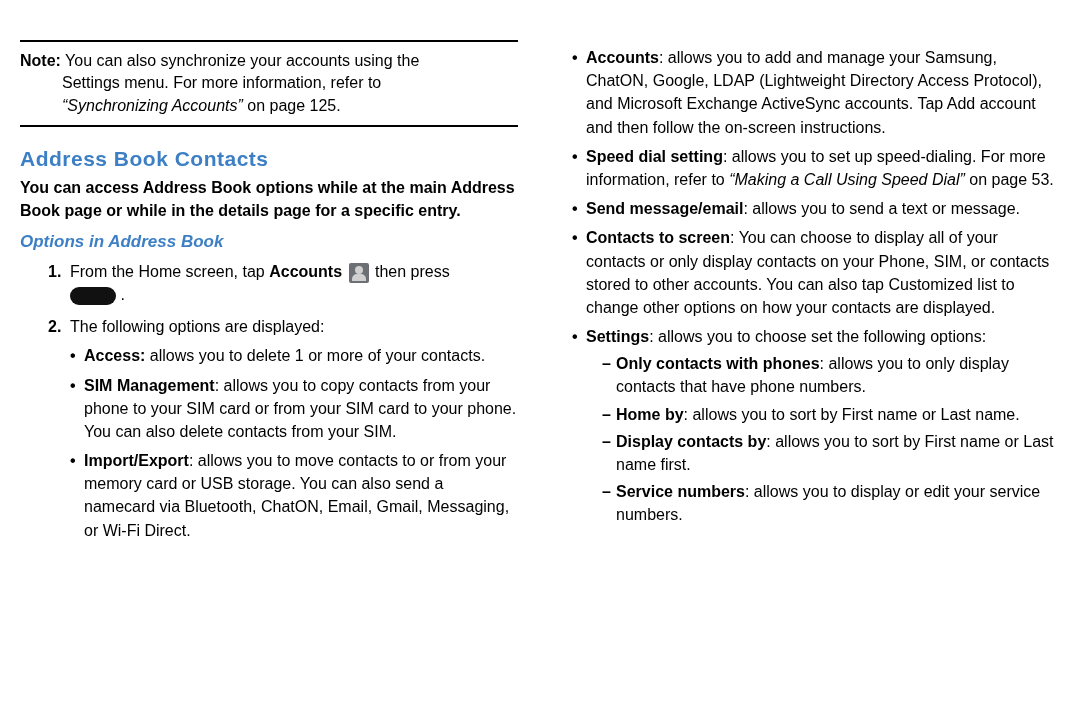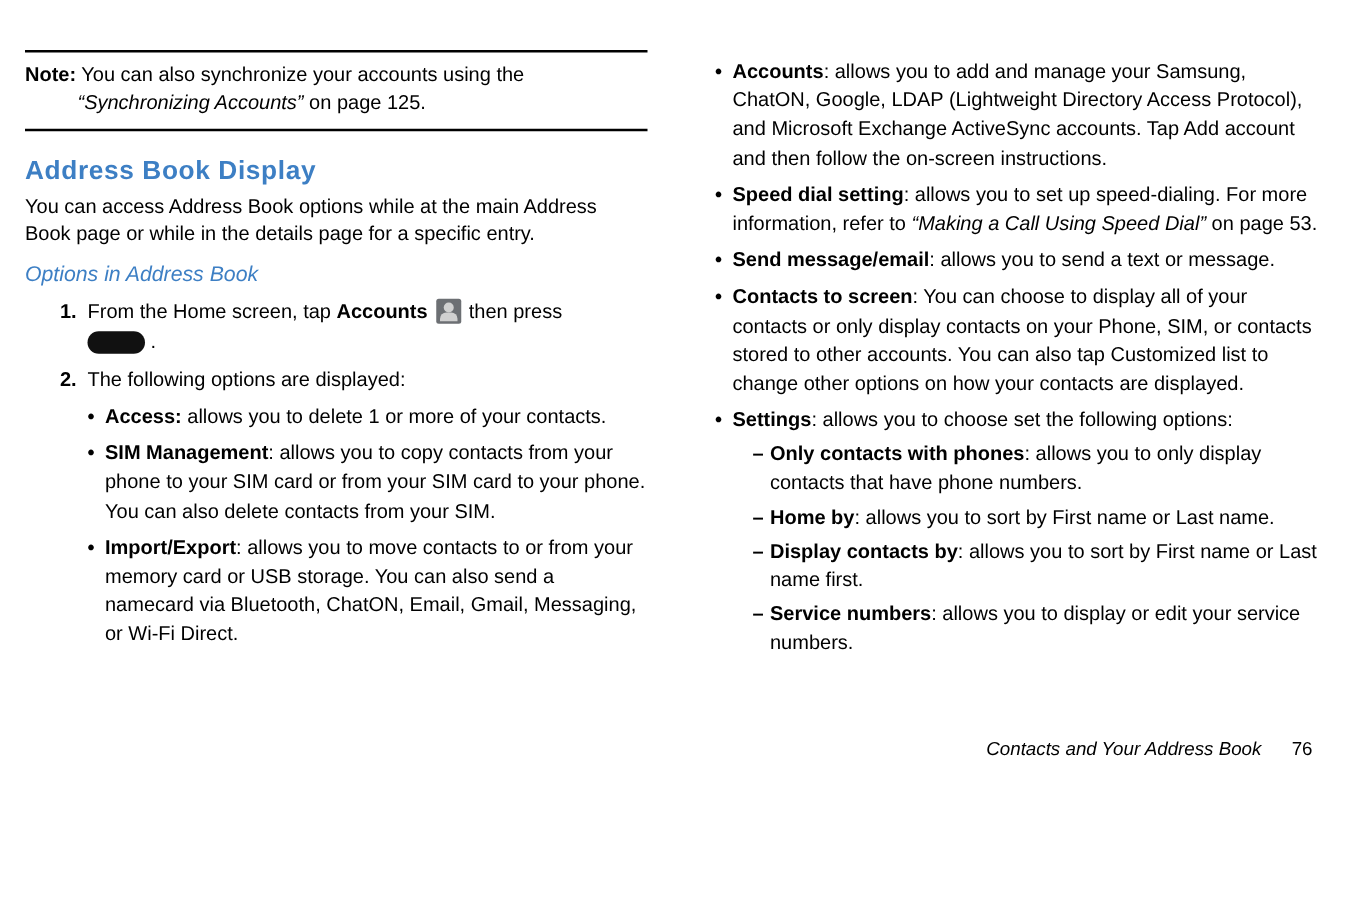--- a/index.html
+++ b/index.html
@@ -38,27 +38,28 @@
       color: #3d7fc4;
       font-size: 21px;
       font-weight: bold;
       letter-spacing: 0.5px;
       margin: 0 0 6px 0;
       font-family: Arial, sans-serif;
     }
     .h2 {
       color: #3d7fc4;
       font-size: 17px;
-      font-weight: normal;
+      font-weight: bold;
       font-style: italic;
       margin: 10px 0 8px 0;
     }
     .intro {
       line-height: 1.4;
       margin: 0 0 8px 0;
+      font-weight: bold;
     }
     .step {
       display: flex;
       margin: 6px 0 6px 28px;
       line-height: 1.45;
     }
     .step-num {
       font-weight: bold;
       min-width: 22px;
     }
@@ -148,27 +149,28 @@
 <body>
 
 <div class="page">
   <div class="column">
 
     <div class="note-box">
       <div>
         <b>Note:</b>
         <span>You can also synchronize your accounts using the</span>
       </div>
+      <div class="indent">Settings menu. For more information, refer to</div>
       <div class="indent2">
         <i style="margin-left:0;">“Synchronizing Accounts”</i>
         <span>on page 125.</span>
       </div>
     </div>
 
-    <div class="h1">Address Book Display</div>
+    <div class="h1">Address Book Contacts</div>
     <div class="intro">You can access Address Book options while at the main Address Book page or while in the details page for a specific entry.</div>
 
     <div class="h2">Options in Address Book</div>
 
     <div class="step">
       <div class="step-num">1.</div>
       <div class="step-body">
         <span>From the Home screen, tap </span>
         <b>Accounts</b>
         <span class="contact-icon"></span>
@@ -235,19 +237,15 @@
             <div><b>Display contacts by</b><span>: allows you to sort by First name or Last name first.</span></div>
           </div>
           <div class="sub">
             <div class="dash">–</div>
             <div><b>Service numbers</b><span>: allows you to display or edit your service numbers.</span></div>
           </div>
         </div>
       </div>
     </div>
 
-    <div class="footer">
-      <span>Contacts and Your Address Book</span>
-      <span class="pn">76</span>
-    </div>
 
   </div>
 </div>
 
 </body></html>

